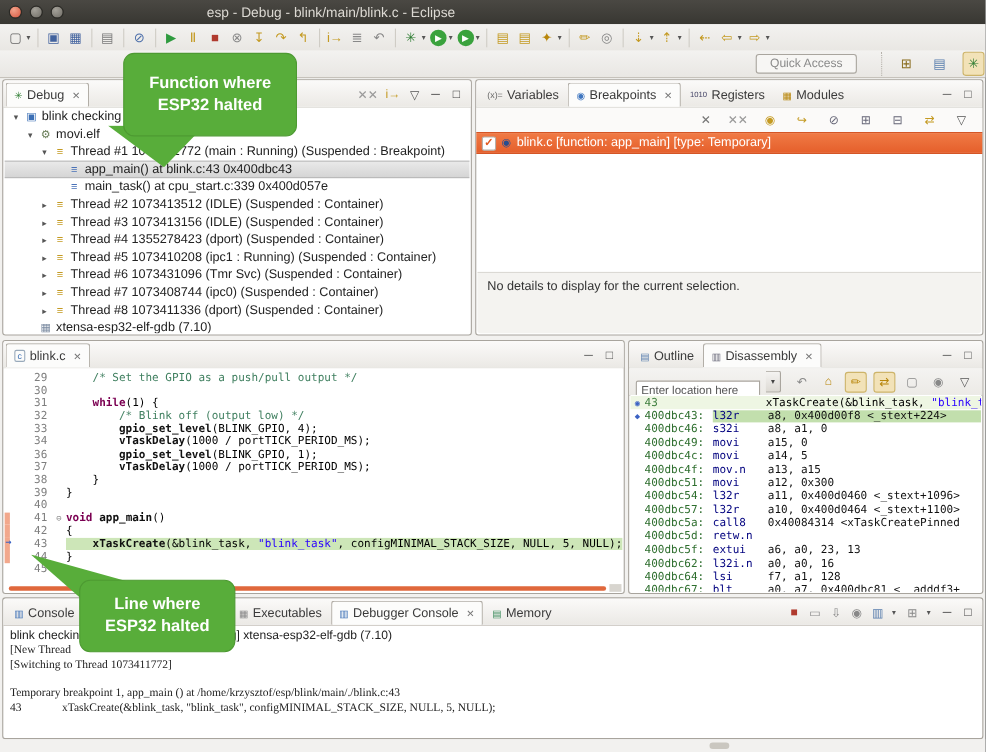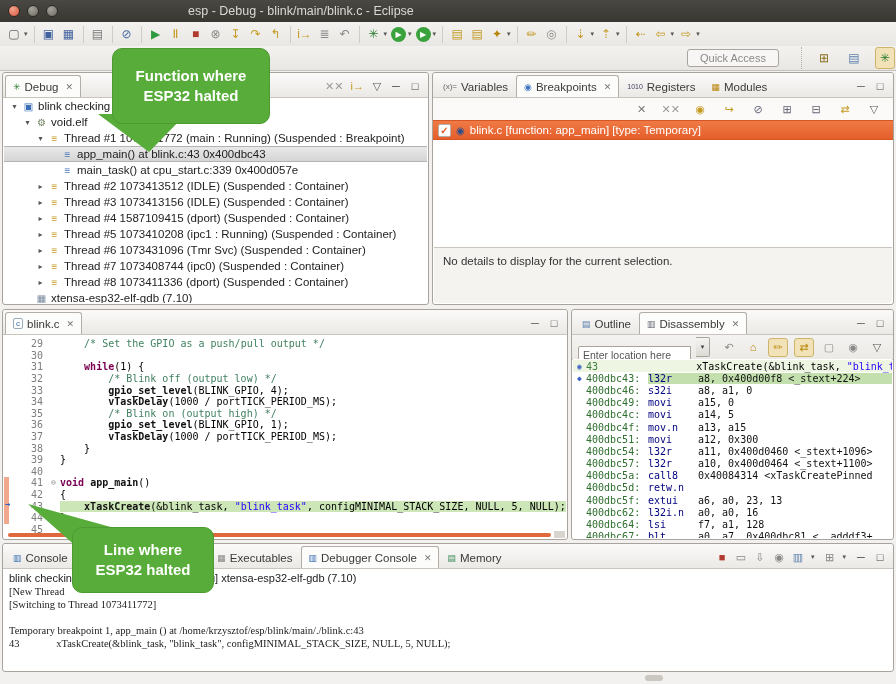--- a/index.html
+++ b/index.html
@@ -194,21 +194,21 @@
     </div>
     <div class="tree" id="debug-tree">
         <div class="trow" style="padding-left: 4px;">
           <span class="twisty">▾</span>
           <span class="tricon" style="color: rgb(59, 111, 181);">▣</span>
           <span>blink checking [GDB Hardware Debugging]</span>
         </div>
         <div class="trow" style="padding-left: 17px;">
           <span class="twisty">▾</span>
           <span class="tricon" style="color: rgb(107, 127, 90);">⚙</span>
-          <span>void.elf</span>
+          <span>movi.elf</span>
         </div>
         <div class="trow" style="padding-left: 30px;">
           <span class="twisty">▾</span>
           <span class="tricon" style="color: rgb(196, 154, 34);">≡</span>
           <span>Thread #1 1073411772 (main : Running) (Suspended : Breakpoint)</span>
         </div>
         <div class="trow sel" style="padding-left: 43px;">
           <span class="twisty"></span>
           <span class="tricon" style="color: rgb(74, 114, 184);">≡</span>
           <span>app_main() at blink.c:43 0x400dbc43</span>
@@ -224,21 +224,21 @@
           <span>Thread #2 1073413512 (IDLE) (Suspended : Container)</span>
         </div>
         <div class="trow" style="padding-left: 30px;">
           <span class="twisty">▸</span>
           <span class="tricon" style="color: rgb(196, 154, 34);">≡</span>
           <span>Thread #3 1073413156 (IDLE) (Suspended : Container)</span>
         </div>
         <div class="trow" style="padding-left: 30px;">
           <span class="twisty">▸</span>
           <span class="tricon" style="color: rgb(196, 154, 34);">≡</span>
-          <span>Thread #4 1587109415 (dport) (Suspended : Container)</span>
+          <span>Thread #4 1355278423 (dport) (Suspended : Container)</span>
         </div>
         <div class="trow" style="padding-left: 30px;">
           <span class="twisty">▸</span>
           <span class="tricon" style="color: rgb(196, 154, 34);">≡</span>
           <span>Thread #5 1073410208 (ipc1 : Running) (Suspended : Container)</span>
         </div>
         <div class="trow" style="padding-left: 30px;">
           <span class="twisty">▸</span>
           <span class="tricon" style="color: rgb(196, 154, 34);">≡</span>
           <span>Thread #6 1073431096 (Tmr Svc) (Suspended : Container)</span>
@@ -346,26 +346,20 @@
           <span class="ann"></span>
           <span class="lnum">33</span>
           <span class="fold"></span>
           <span class="ctext"><span class="pl">        </span><span class="fn">gpio_set_level</span><span class="pl">(BLINK_GPIO, 4);</span></span>
         </div>
         <div class="cl">
           <span class="ann"></span>
           <span class="lnum">34</span>
           <span class="fold"></span>
           <span class="ctext"><span class="pl">        </span><span class="fn">vTaskDelay</span><span class="pl">(1000 / portTICK_PERIOD_MS);</span></span>
-        </div>
-        <div class="cl">
-          <span class="ann"></span>
-          <span class="lnum">35</span>
-          <span class="fold"></span>
-          <span class="ctext"><span class="pl">        </span><span class="cm">/* Blink on (output high) */</span></span>
         </div>
         <div class="cl">
           <span class="ann"></span>
           <span class="lnum">36</span>
           <span class="fold"></span>
           <span class="ctext"><span class="pl">        </span><span class="fn">gpio_set_level</span><span class="pl">(BLINK_GPIO, 1);</span></span>
         </div>
         <div class="cl">
           <span class="ann"></span>
           <span class="lnum">37</span>

